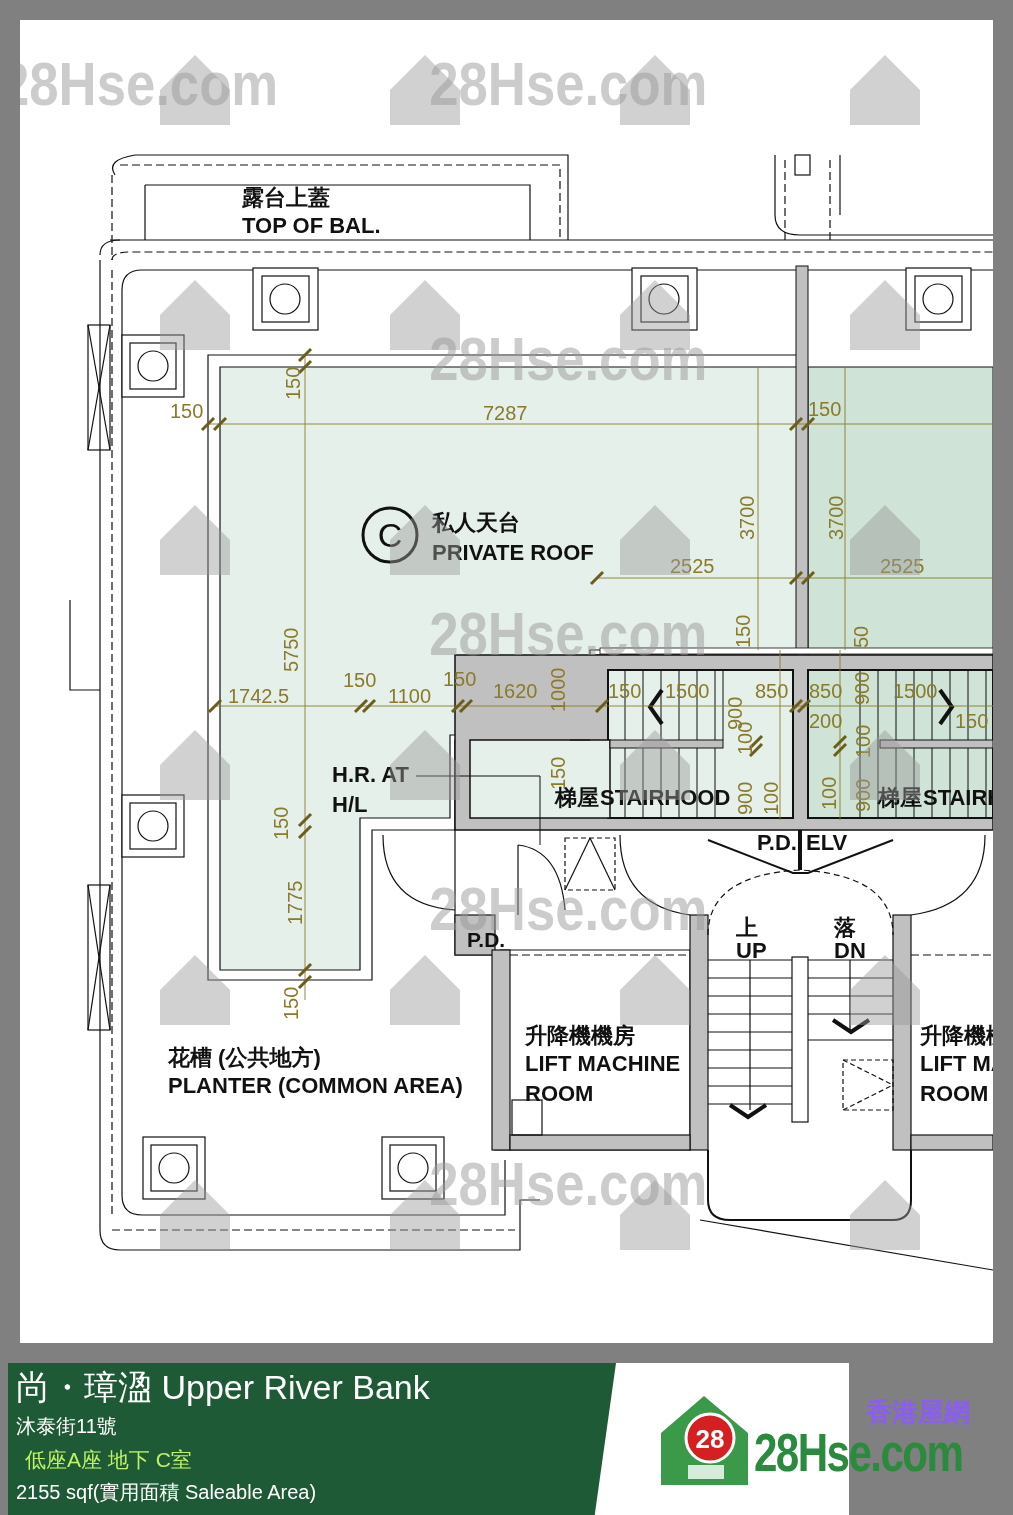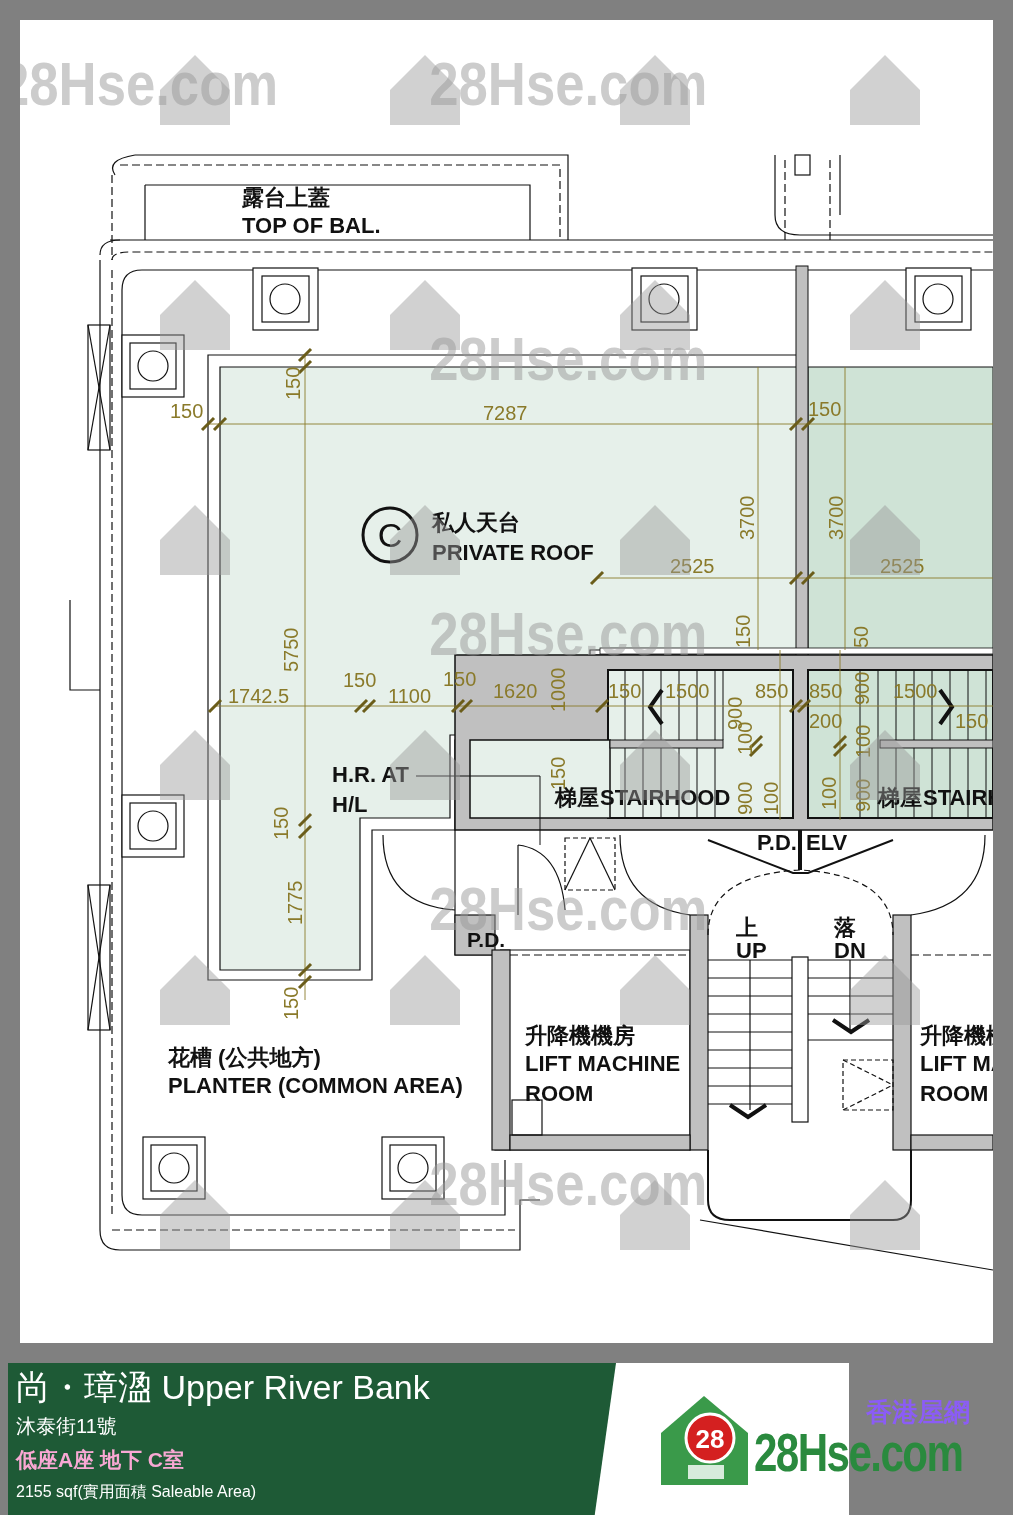--- a/index.html
+++ b/index.html
@@ -20,22 +20,22 @@
   #footer {
     position: absolute; left: 0; top: 1363px; width: 841px; height: 152px; background: #ffffff; margin-left: 8px;
   }
   #footer-band {
     position: absolute; left: 0; top: 0; width: 608px; height: 152px;
     background: #1e5a36;
     clip-path: polygon(0 0, 100% 0, 96.5% 100%, 0 100%);
   }
   .f-title { position: absolute; left: 8px; top: 4px; color: #fff; font-size: 34px; line-height: 40px; }
   .f-street { position: absolute; left: 8px; top: 48px; color: #fff; font-size: 20px; line-height: 30px; }
-  .f-unit { position: absolute; left: 8px; top: 84px; color: #f9a8d4; font-size: 21px; line-height: 26px; font-weight: bold; }
-  .f-area { position: absolute; left: 8px; top: 116px; color: #fff; font-size: 16px; line-height: 26px; }
+  .f-unit { position: absolute; left: 17px; top: 84px; color: #bef264; font-size: 21px; line-height: 26px; }
+  .f-area { position: absolute; left: 8px; top: 116px; color: #fff; font-size: 20px; line-height: 26px; }
   #logo { position: absolute; left: 650px; top: 30px; width: 320px; height: 95px; }
   .logo-cn { position: absolute; left: 208px; top: 2px; font-size: 26px; color: #8b5cf6; font-weight: bold; }
   .logo-text {
     position: absolute; left: 96px; top: 28px; font-size: 54px; font-weight: bold;
     color: #2a8a3e; letter-spacing: -2px; transform: scaleX(0.78); transform-origin: left top;
     font-family: "Liberation Sans", "DejaVu Sans", sans-serif;
   }
 </style>
 </head>
 <body>

